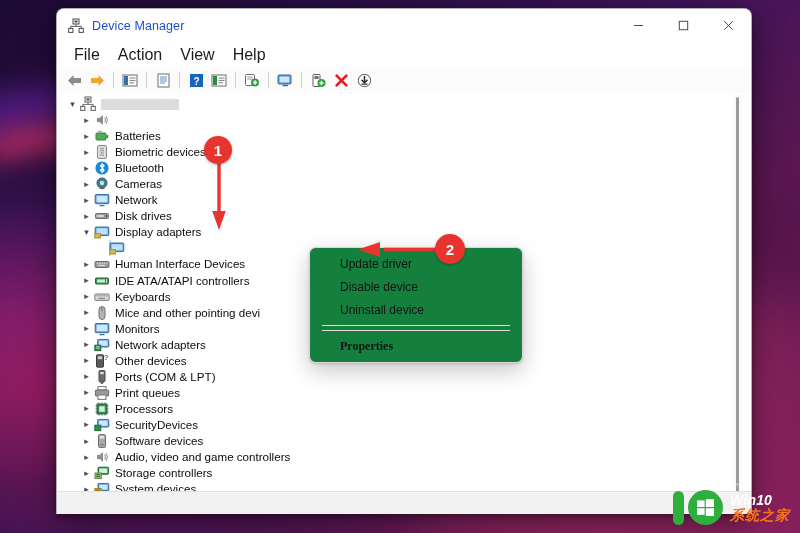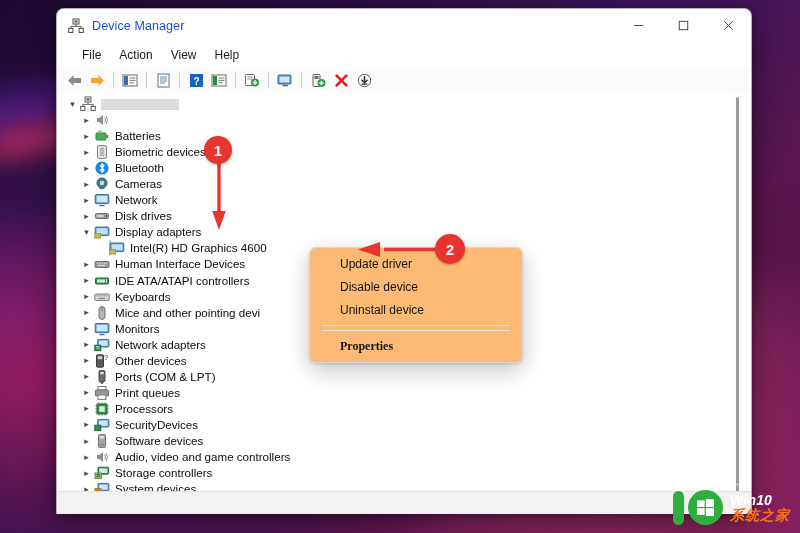--- a/index.html
+++ b/index.html
@@ -93,23 +93,23 @@
   .wbtn svg { display:block; }
   #btn-min { right: 90px; }
   #btn-max { right: 45px; }
   #btn-close { right: 0px; }
 
   
   #menubar {
     height: 25px;
     display: flex;
     align-items: center;
-    padding-left: 16px;
+    padding-left: 8px;
     background: #ffffff;
-    font-size: 12px;
+    font-size: 16px;
     color: #1b1b1b;
   }
   .menu-item {
     padding: 3px 9px;
     border-radius: 3px;
     cursor: default;
   }
 
   
   #toolbar {
@@ -226,21 +226,21 @@
     height: 22px;
     background: #f2f2f2;
     border-top: 1px solid #e0e0e0;
   }
 
   
   #ctxmenu {
     position: absolute;
     left: 252px; top: 238px;
     width: 212px;
-    background: #fdba74;
+    background: #15803d;
     border: 1px solid #d9d9d9;
     border-radius: 7px;
     box-shadow: 0 8px 22px rgba(0,0,0,0.22), 0 1px 3px rgba(0,0,0,0.16);
     padding: 4px 0;
     z-index: 40;
   }
   .ctx-item {
     height: 23px;
     display: flex;
     align-items: center;
@@ -535,21 +535,20 @@
         <span class="lbl">Display adapters</span>
       </div>
 
       <div class="row lvl2 selected">
         <span class="selbox"></span>
         <svg class="ico" viewBox="0 0 16 16">
           <rect x="1.2" y="3" width="13.6" height="8.6" rx="1" fill="#4a90d9" stroke="#3a6f9e" stroke-width="1"></rect>
           <rect x="2.4" y="4.2" width="11.2" height="6.2" fill="#bfe0f5"></rect>
           <rect x="0.8" y="9.6" width="5.6" height="4.4" fill="#d8b84a" stroke="#a88d2e" stroke-width="1"></rect>
         </svg>
-        <span class="lbl">Intel(R) HD Graphics 4600</span>
       </div>
 
       <div class="row lvl1">
         <span class="chev">▸</span>
         <svg class="ico" viewBox="0 0 16 16">
           <rect x="1" y="5.5" width="14" height="6" rx="1" fill="#9a9a9a" stroke="#6f6f6f" stroke-width="1"></rect>
           <path d="M2.8 7.2 H4.2 M5.2 7.2 H6.6 M7.6 7.2 H9 M10 7.2 H11.4 M12.4 7.2 H13.4 M4 9.4 H11" stroke="#e8e8e8" stroke-width="1"></path>
         </svg>
         <span class="lbl">Human Interface Devices</span>
       </div>

